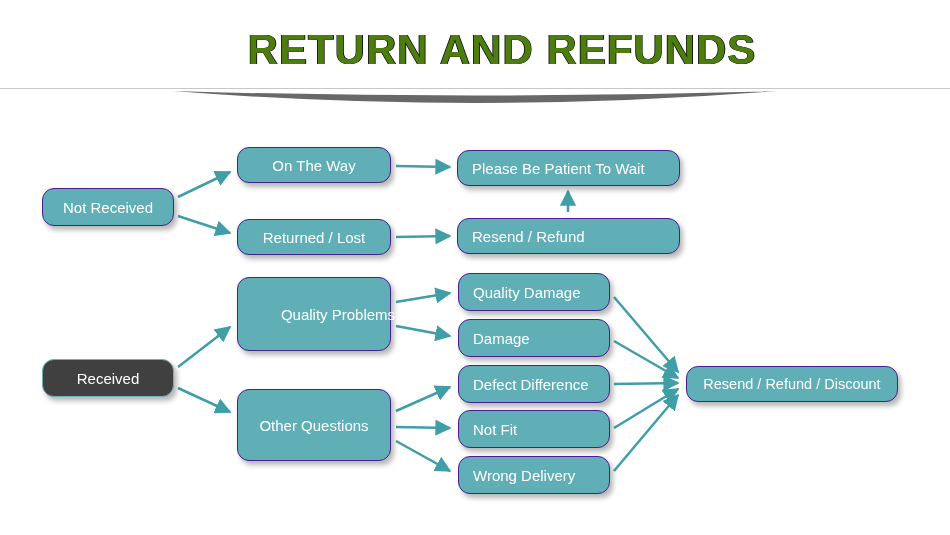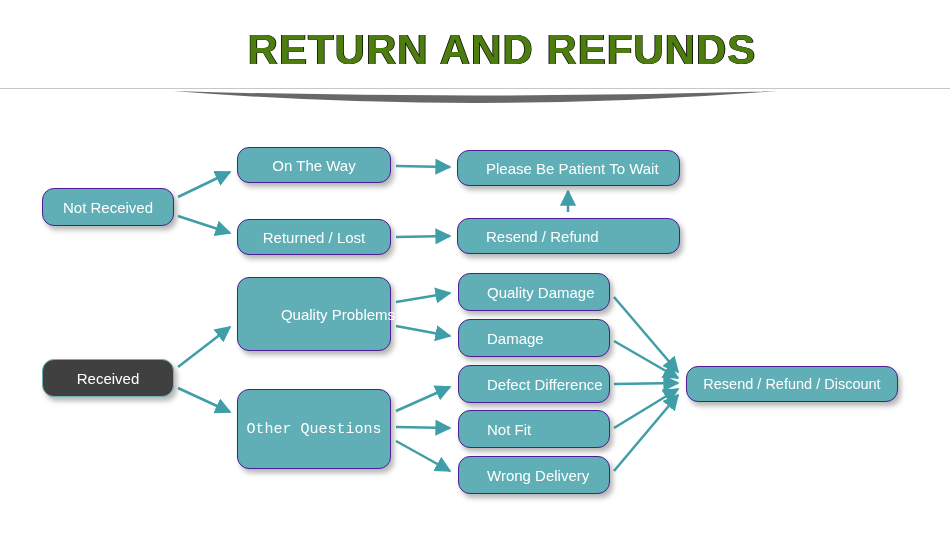--- a/index.html
+++ b/index.html
@@ -62,21 +62,21 @@
     color: #ffffff;
     font-size: 15px;
     display: flex;
     align-items: center;
     justify-content: center;
     box-shadow: 3px 4px 5px rgba(50, 50, 50, 0.35);
     white-space: nowrap;
   }
   .node.left-align {
     justify-content: flex-start;
-    padding-left: 28px;
+    padding-left: 14px;
   }
   .node.light {
     background: #404040;
     border-color: #70b1b7;
   }
   .node.small-text {
     font-size: 14.5px;
   }
 </style>
 </head>
@@ -128,21 +128,21 @@
   <div class="node left-align" style="left:457px; top:218px; width:223px; height:36px;">Resend / Refund</div>
 
   <div class="node" style="left:237px; top:277px; width:154px; height:74px;padding-left:48px;">Quality Problems</div>
 
   <div class="node left-align" style="left:458px; top:273px; width:152px; height:38px;">Quality Damage</div>
 
   <div class="node left-align" style="left:458px; top:319px; width:152px; height:38px;">Damage</div>
 
   <div class="node light" style="left:42px; top:359px; width:132px; height:38px;">Received</div>
 
-  <div class="node" style="left:237px; top:389px; width:154px; height:80px;font-family:Liberation Mono, monospace;">Other Questions</div>
+  <div class="node" style="left:237px; top:389px; width:154px; height:72px;">Other Questions</div>
 
   <div class="node left-align" style="left:458px; top:365px; width:152px; height:38px;">Defect Difference</div>
 
   <div class="node left-align" style="left:458px; top:410px; width:152px; height:38px;">Not Fit</div>
 
   <div class="node left-align" style="left:458px; top:456px; width:152px; height:38px;">Wrong Delivery</div>
 
   <div class="node small-text" style="left:686px; top:366px; width:212px; height:36px;">Resend / Refund / Discount</div>
 
 </div>

